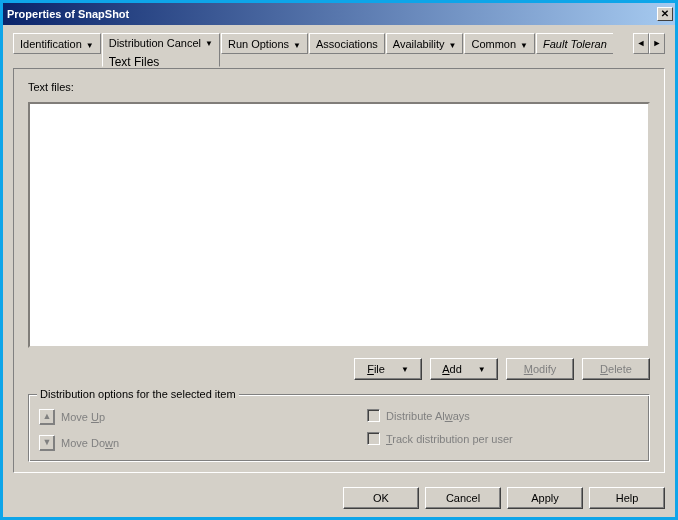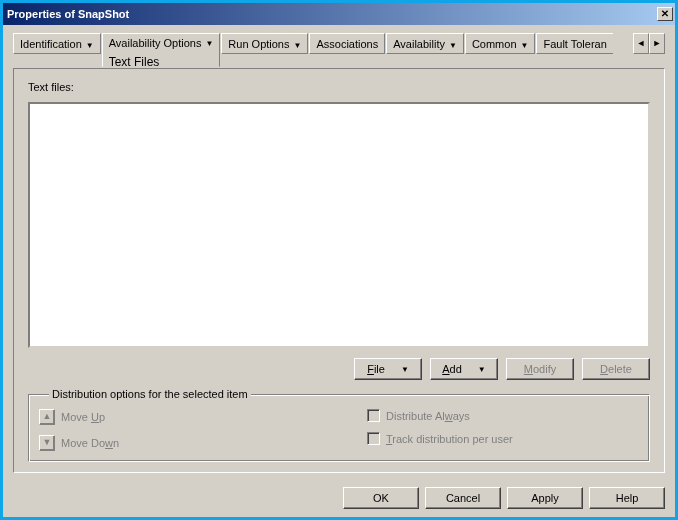--- a/index.html
+++ b/index.html
@@ -161,21 +161,21 @@
     border-right-color: #fff;
     border-bottom-color: #fff;
     box-shadow: inset 1px 1px 0 #fff, inset -1px -1px 0 #808080;
     margin-top: 14px;
     padding: 14px 10px 10px 10px;
     position: relative;
   }
   .groupbox .legend {
     position: absolute;
     top: -7px;
-    left: 20px;
+    left: 8px;
     background: #d4d0c8;
     padding: 0 3px;
   }
   .group-inner {
     display: flex;
   }
   .col {
     display: flex;
     flex-direction: column;
     gap: 10px;
@@ -241,41 +241,41 @@
 
   <div class="body">
 
     <div class="tabbar">
       <div class="tab">
         <span>Identification</span>
         <span class="dd">▼</span>
       </div>
       <div class="tab active">
         <div class="line1">
-          <span class="lbl">Availability Options</span>
+          <span class="lbl">Distribution Cancel</span>
           <span class="dd">▼</span>
         </div>
         <div class="line2">Text Files</div>
       </div>
       <div class="tab">
         <span>Run Options</span>
         <span class="dd">▼</span>
       </div>
       <div class="tab">
         <span>Associations</span>
       </div>
       <div class="tab">
         <span>Availability</span>
         <span class="dd">▼</span>
       </div>
       <div class="tab">
         <span>Common</span>
         <span class="dd">▼</span>
       </div>
-      <div class="tab" style="border-right:none;">
+      <div class="tab" style="border-right:none;font-style:italic;">
         <span>Fault Toleran</span>
       </div>
       <div class="tabscroll">
         <div class="sbtn">◄</div>
         <div class="sbtn">►</div>
       </div>
     </div>
 
     <div class="content-panel">
       <div class="label">Text files:</div>

